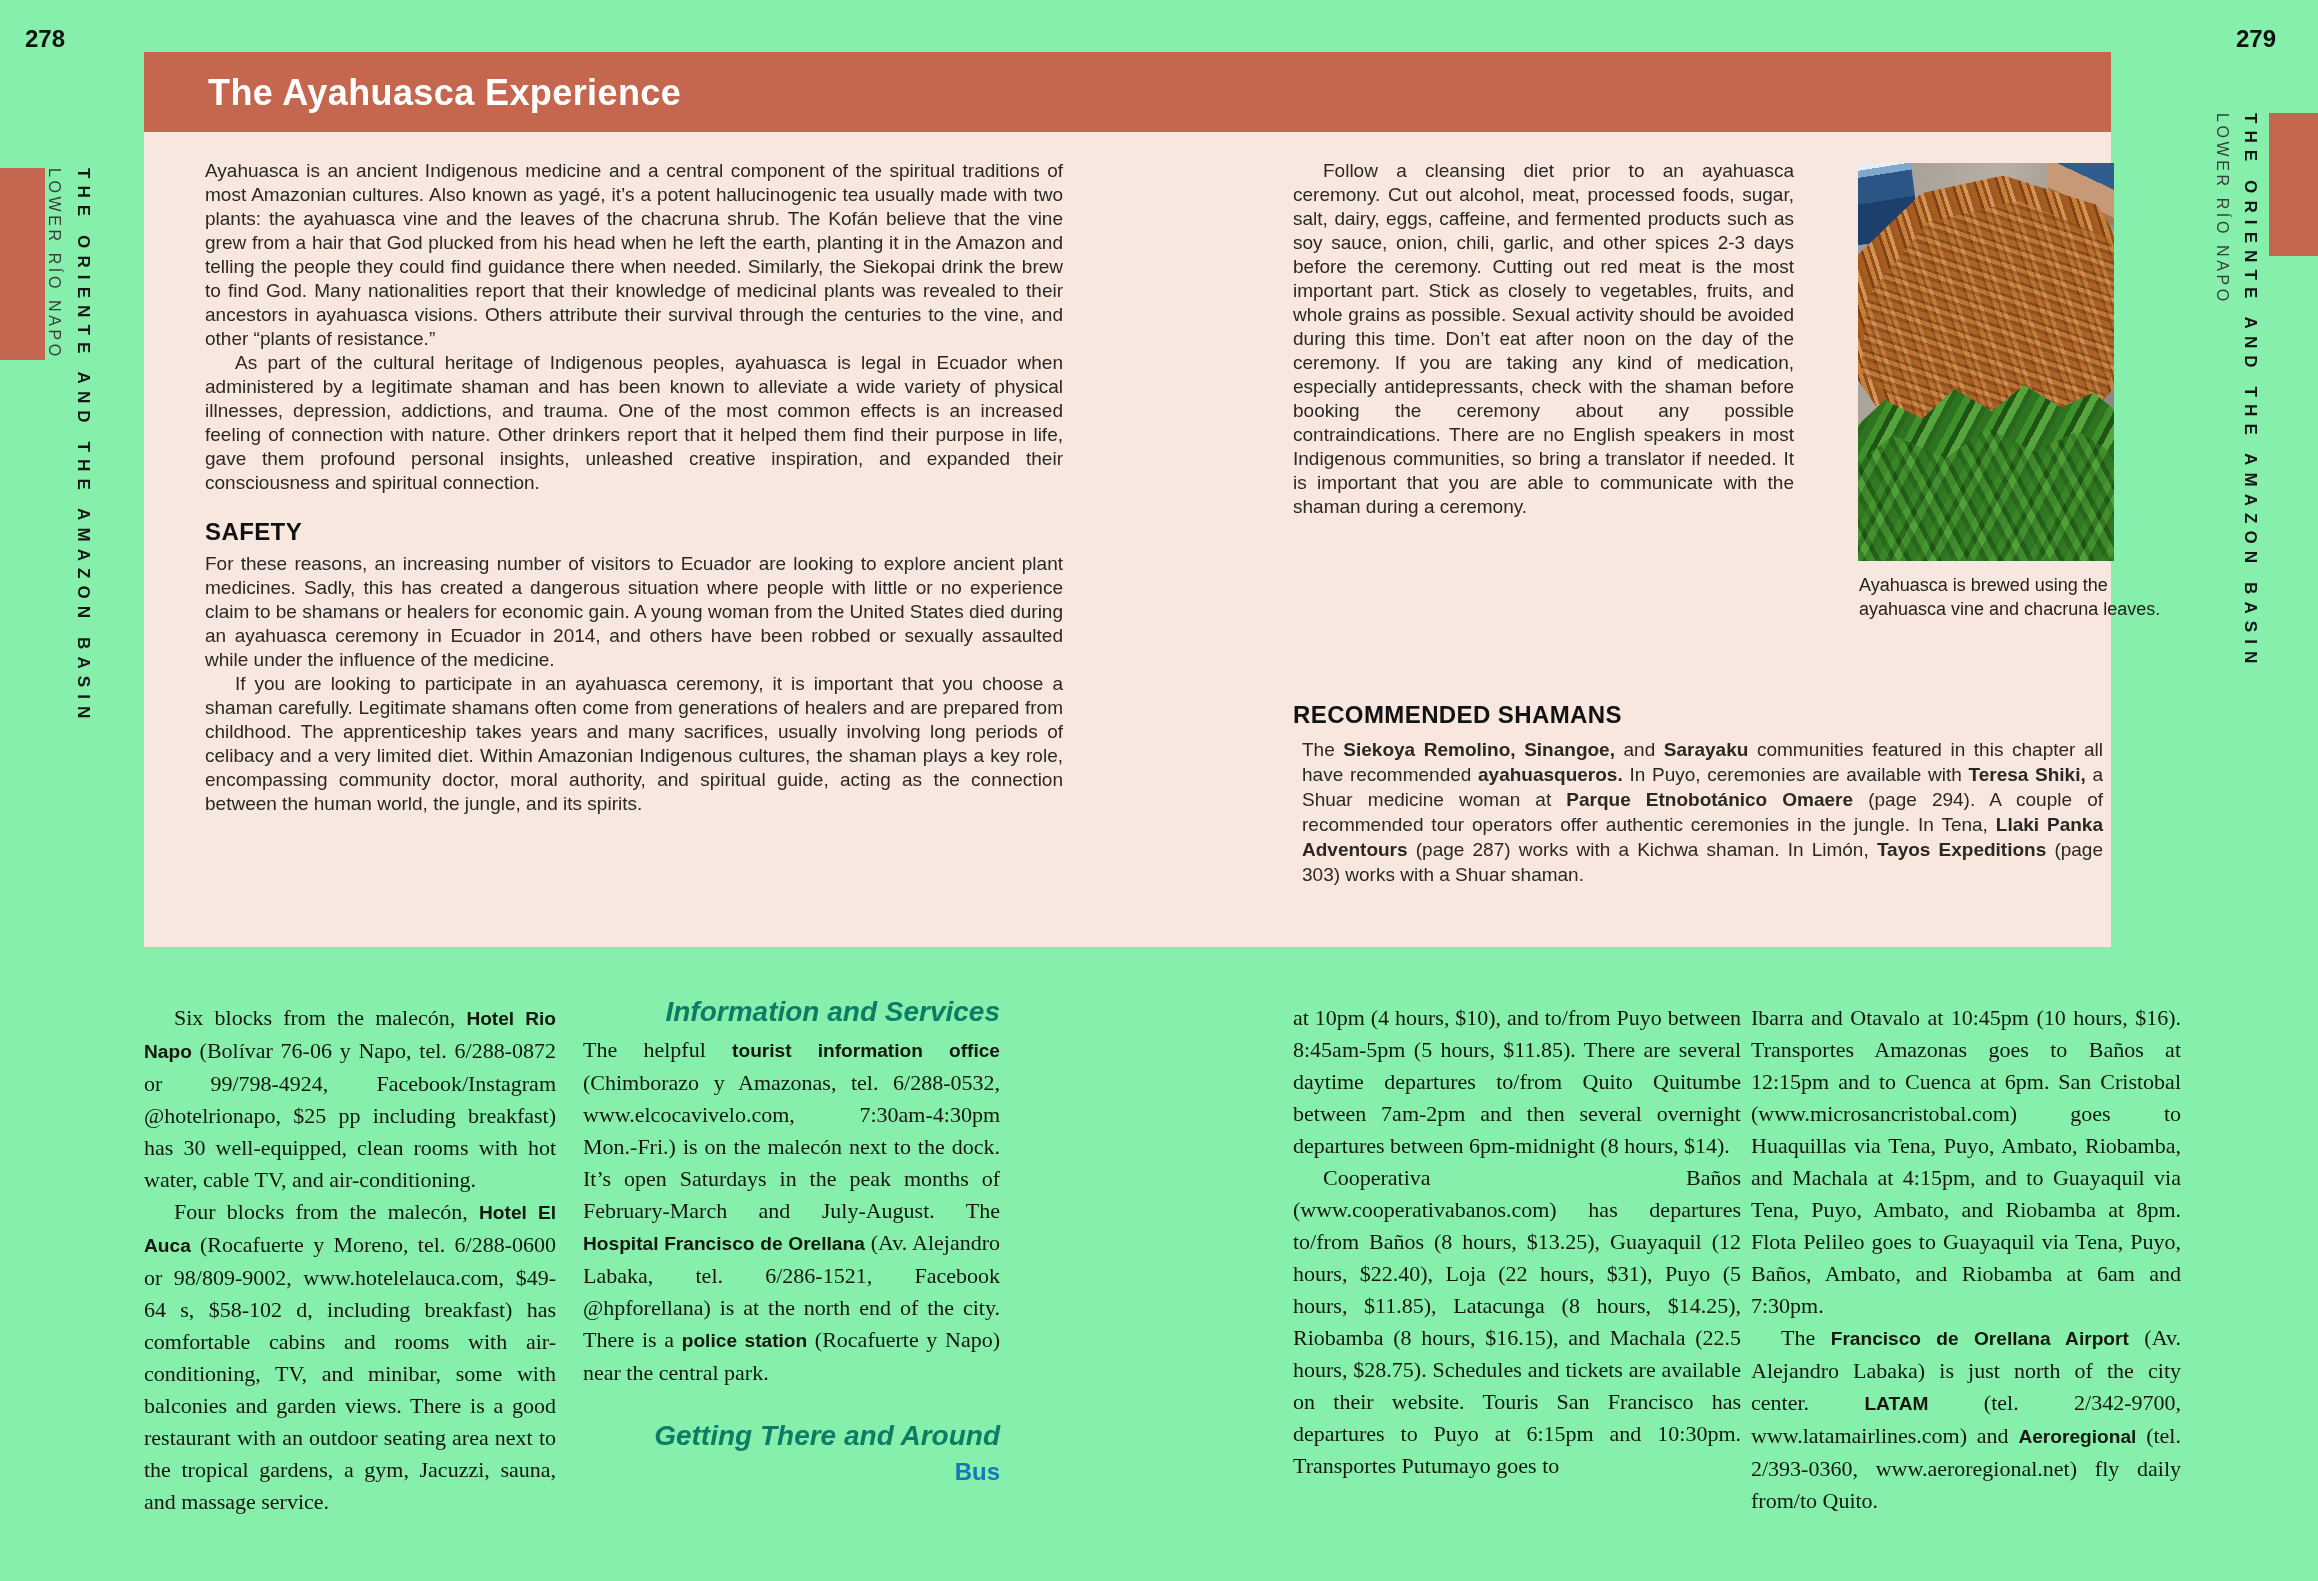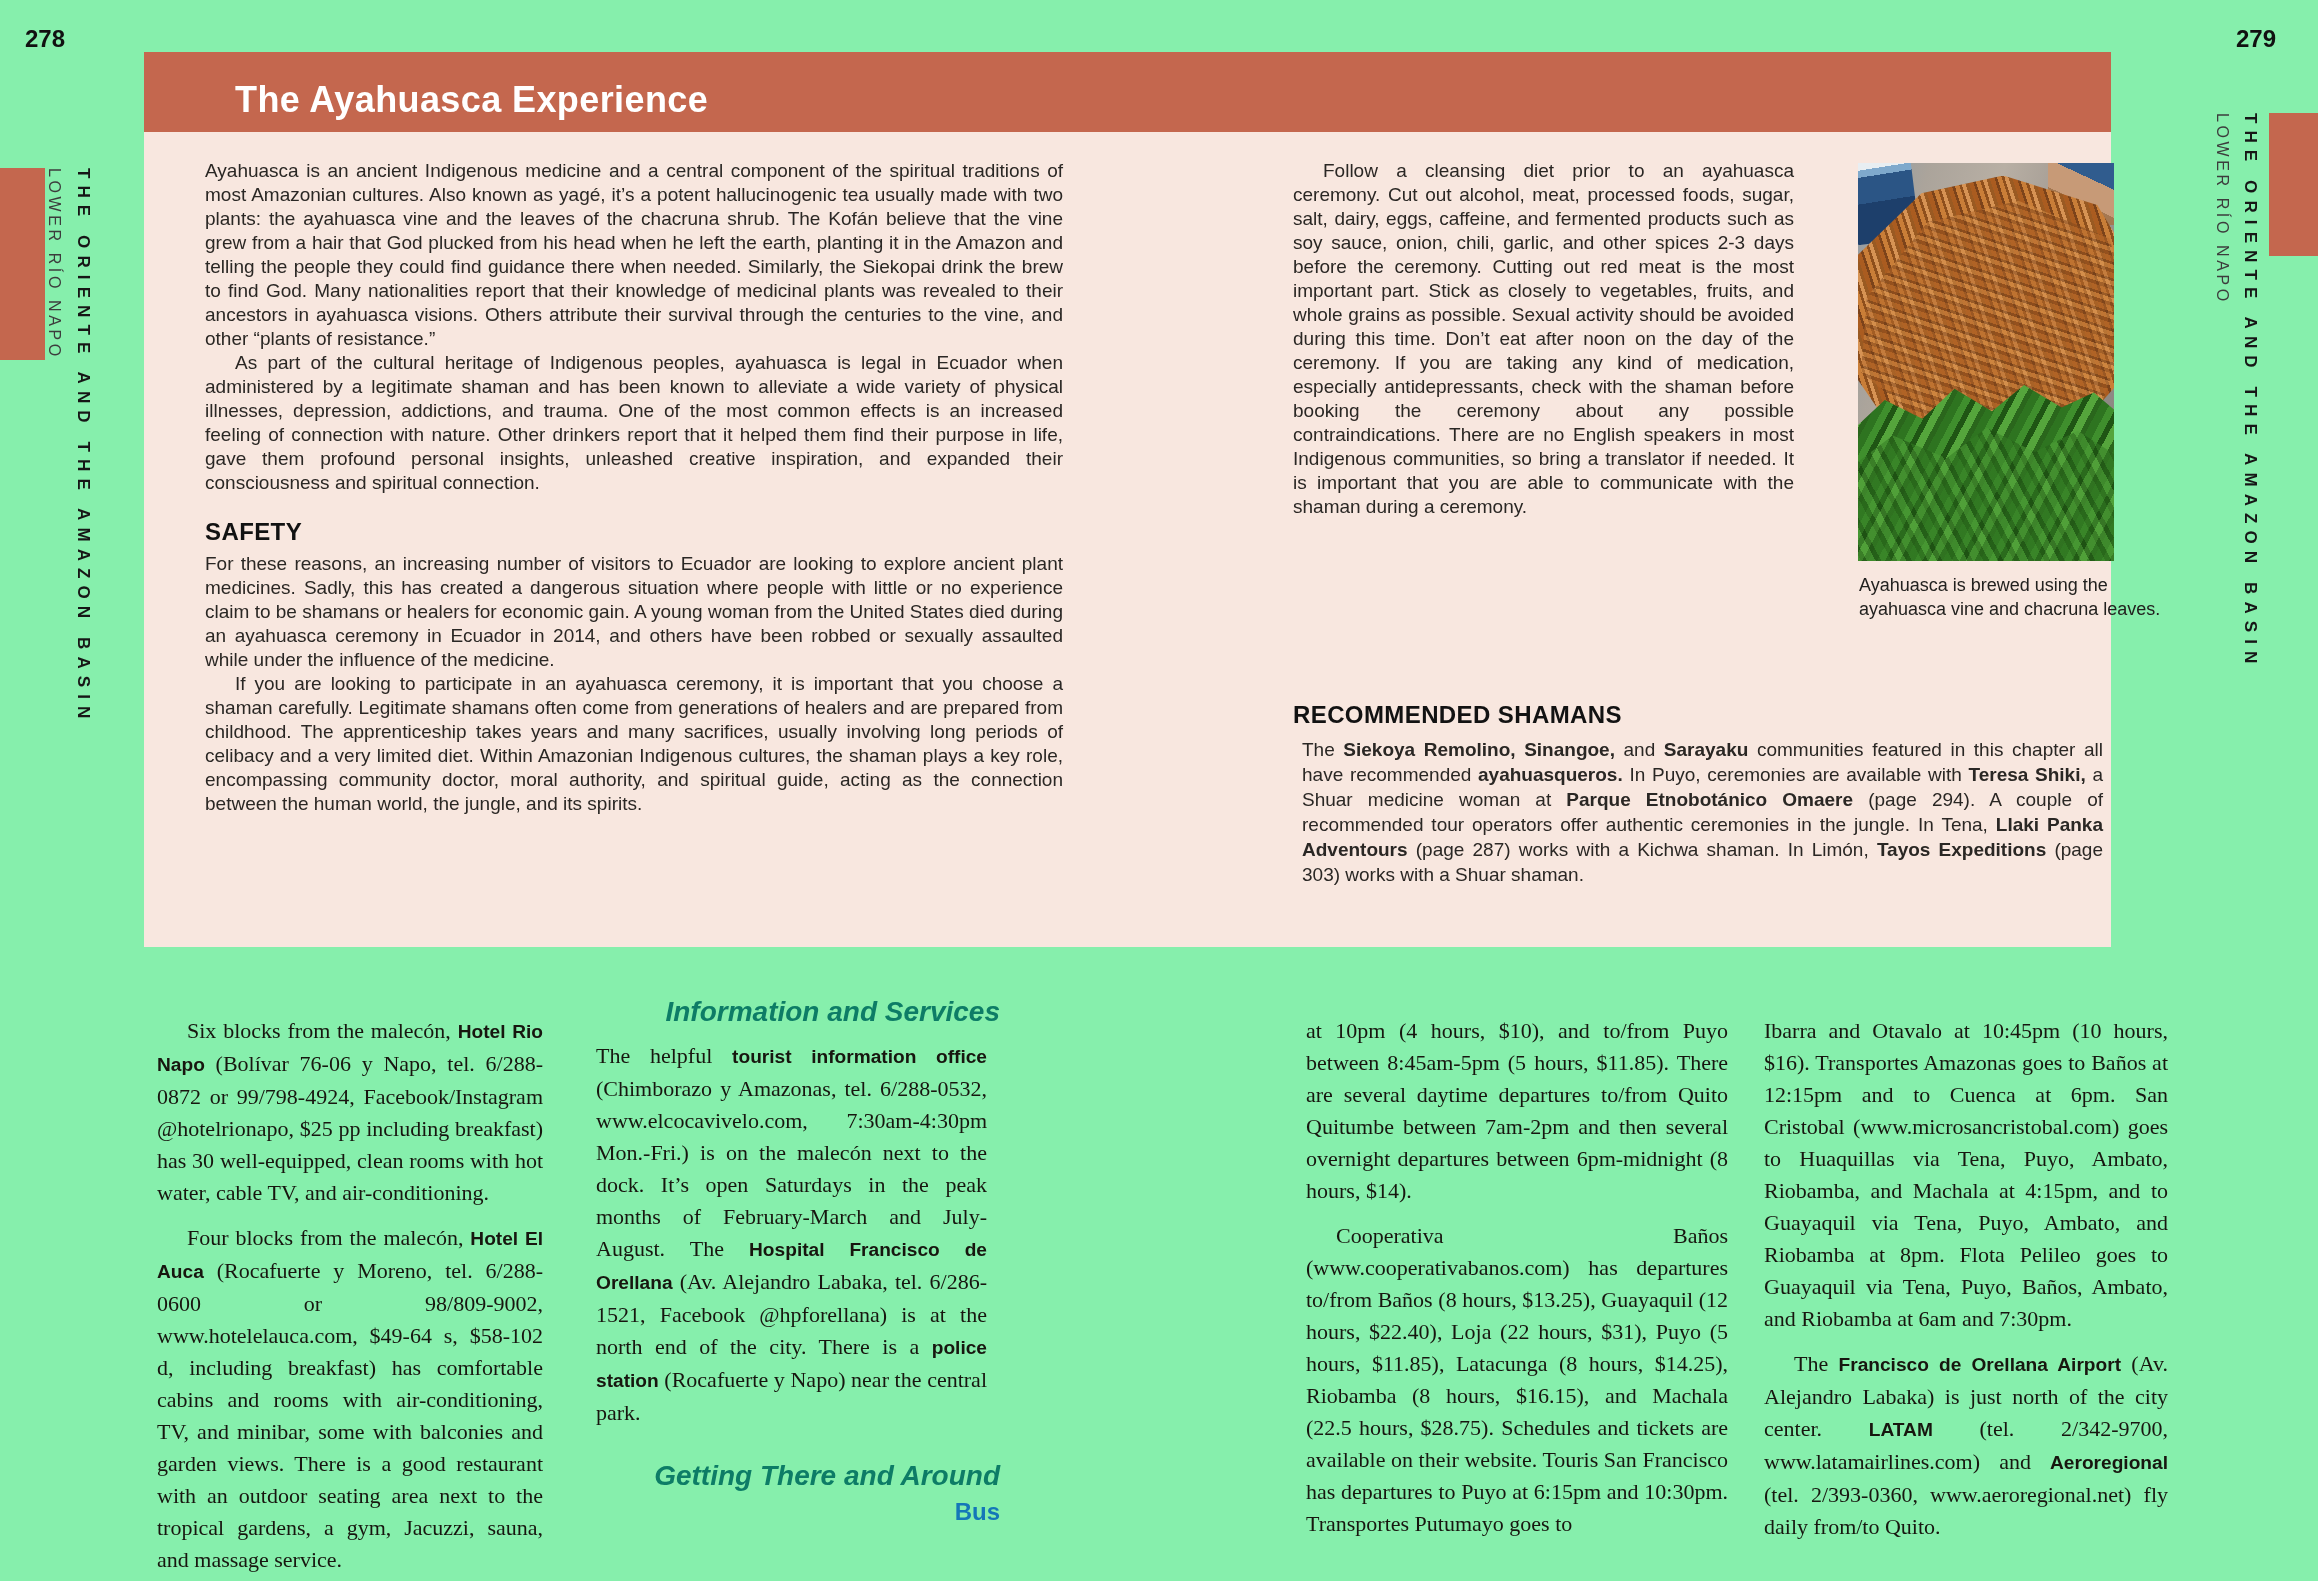--- a/index.html
+++ b/index.html
@@ -20,21 +20,21 @@
   .vside{position:absolute;writing-mode:vertical-rl;white-space:nowrap;}
   .vside.bold{font-weight:bold;font-size:17px;letter-spacing:7.1px;color:#161616;}
   .vside.light{font-weight:normal;font-size:16px;letter-spacing:3.6px;color:#3c3c3c;}
   .side-left-bold{left:73px;top:168px;}
   .side-left-light{left:45px;top:168px;}
   .side-right-bold{left:2240px;top:113px;}
   .side-right-light{left:2213px;top:113px;}
 
   
   .feature-bar{position:absolute;left:144px;top:52px;width:1967px;height:80px;background:#c4674e;}
-  .feature-bar h1{margin:7px;padding:0 0 0 84px;line-height:82px;font-size:36px;font-weight:bold;color:#ffffff;letter-spacing:0.4px;}
+  .feature-bar h1{margin:0;padding:0 0 0 64px;line-height:82px;font-size:36px;font-weight:bold;color:#ffffff;letter-spacing:0.4px;}
   .feature-box{position:absolute;left:144px;top:132px;width:1967px;height:815px;background:#f8e7df;}
 
   .fcol{position:absolute;font-size:19px;line-height:24px;text-align:justify;color:#2a2724;hyphens:none;}
   .fcol p{margin:0;}
   .fcol p.ind, .serifcol p.ind{text-indent:30px;}
   .fcol1{left:205px;top:159px;width:858px;}
   .fcol2{left:1293px;top:159px;width:501px;}
   .fcol h3, .shamans h3{margin:23px 0 7.1px 0;font-size:24px;line-height:27px;font-weight:bold;color:#121212;letter-spacing:0.4px;}
   .shamans{position:absolute;left:1293px;top:701px;width:819px;font-size:19px;line-height:25px;text-align:justify;color:#2a2724;}
   .shamans h3{margin:0 0 7.1px 0;}
@@ -61,21 +61,21 @@
     background:repeating-linear-gradient(118deg,#2e7420 0 8px,#3f8f2d 8px 15px,#1f5514 15px 20.5px,#55a53c 20.5px 28px,#2a661c 28px 33px);}
   .ph-leaves2{left:-5.4px;bottom:-3.6px;width:268px;height:152px;opacity:0.55;
     clip-path:polygon(0 35%,15% 15%,35% 30%,50% 10%,68% 26%,84% 12%,100% 30%,100% 100%,0 100%);
     background:repeating-linear-gradient(62deg,#347d24 0 9px,#255f17 9px 14.3px,#4c9c36 14.3px 22px,#1d4f12 22px 27px);}
 
   .caption{position:absolute;left:1859px;top:573px;width:321px;font-size:18px;line-height:24px;color:#22211f;}
 
   
   .serifcol{position:absolute;font-family:"Liberation Serif",serif;font-size:22px;line-height:32px;
             text-align:justify;color:#17160f;hyphens:none;}
-  .serifcol p{margin:13px;}
+  .serifcol p{margin:0;}
   .serifcol .run-b{font-family:"Liberation Sans",sans-serif;font-weight:bold;font-size:0.87em;}
   .col1{left:144px;top:1002px;width:412px;}
   .col2{left:583px;top:997px;width:417px;}
   .col3{left:1293px;top:1002px;width:448px;}
   .col4{left:1751px;top:1002px;width:430px;}
 
   .h-teal{font-family:"Liberation Sans",sans-serif;font-size:28px;line-height:30px;font-weight:bold;
           color:#0d7c66;margin:0 0 7.1px 0;text-align:right;font-style:italic;}
   .h-teal.second{margin-top:32px;}
   .h-blue{font-family:"Liberation Sans",sans-serif;font-size:24px;line-height:27px;font-weight:bold;

